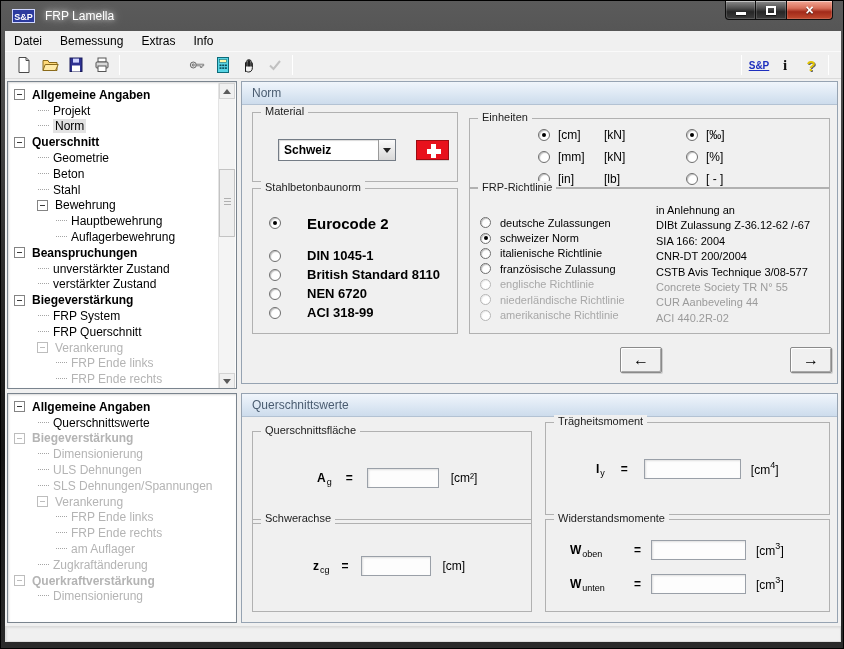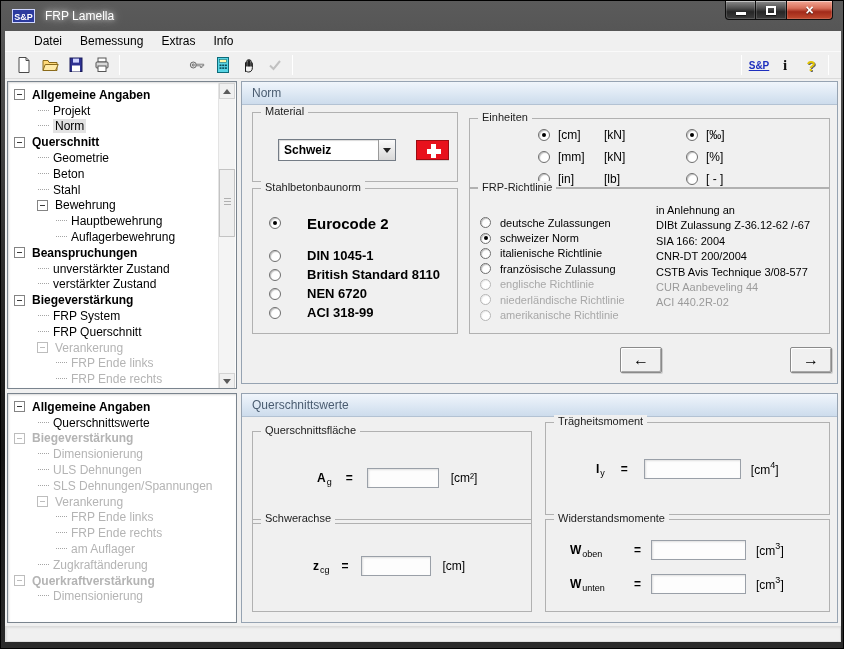--- a/index.html
+++ b/index.html
@@ -20,21 +20,21 @@
             box-shadow:inset 0 1px 0 rgba(255,255,255,.4), inset 0 0 0 1px rgba(255,255,255,.15); }
   .winbtn.min { width:31px; border-radius:0 0 0 4px; }
   .winbtn.max { width:30px; border-left:none; border-right:none; }
   .winbtn.close { width:47px; border-radius:0 0 4px 0;
             background:linear-gradient(#f0a globale); background:linear-gradient(#f2a795,#d8705a 40%,#a22a1a 60%,#c14a2e); }
   .g-min { width:10px; height:3px; background:#fff; margin-top:7px; box-shadow:0 1px 1px rgba(0,0,0,.6); }
   .g-max { width:10px; height:9px; border:2px solid #fff; box-shadow:0 1px 1px rgba(0,0,0,.6); }
   .g-close { color:#fff; font-size:14px; font-weight:bold; line-height:1; text-shadow:0 1px 1px rgba(0,0,0,.6); }
   
   .app { position:absolute; left:4px; top:30px; width:836px; height:611px; background:#f0f0f0; }
-  .menubar { height:21px; display:flex; align-items:center; padding-left:20px; font-size:12px;
+  .menubar { height:21px; display:flex; align-items:center; padding-left:0; font-size:12px;
              border-bottom:1px solid #fafafa; }
   .menuitem { padding:2px 9px; color:#000; }
   .toolbar { height:27px; display:flex; align-items:center; padding:0 8px 0 6px; position:relative;
              border-bottom:1px solid #dadada; }
   .tbtn { width:26px; height:23px; display:flex; align-items:center; justify-content:center; }
   .tbtn.disabled { opacity:.9; }
   .tsep { width:1px; height:20px; background:#c6c6c6; border-right:1px solid #fff; margin:0 4px; }
   .tsp-label { font-size:10px; font-weight:bold; color:#1d2fbe; text-decoration:underline; }
   .ti-info { font-family:"Liberation Serif", serif; font-size:15px; font-weight:bold; color:#111; }
   .ti-help { font-size:15px; font-weight:bold; color:#e3c400; text-shadow:1px 1px 0 #666; }
@@ -451,20 +451,21 @@
               <span class="radio rdis"></span>
               <span>amerikanische Richtlinie</span>
             </div>
         </div>
         <div class="refs">
           <div class="ref">in Anlehnung an</div>
           <div class="ref">DIBt Zulassung Z-36.12-62 /-67</div>
           <div class="ref">SIA 166: 2004</div>
           <div class="ref">CNR-DT 200/2004</div>
           <div class="ref">CSTB Avis Technique 3/08-577</div>
+          <div class="ref dim">Concrete Society TR N° 55</div>
           <div class="ref dim">CUR Aanbeveling 44</div>
           <div class="ref dim">ACI 440.2R-02</div>
         </div>
       </div>
 
       <div class="navbtn prev">
           <span>←</span>
         </div>
       <div class="navbtn next">
           <span>→</span>

